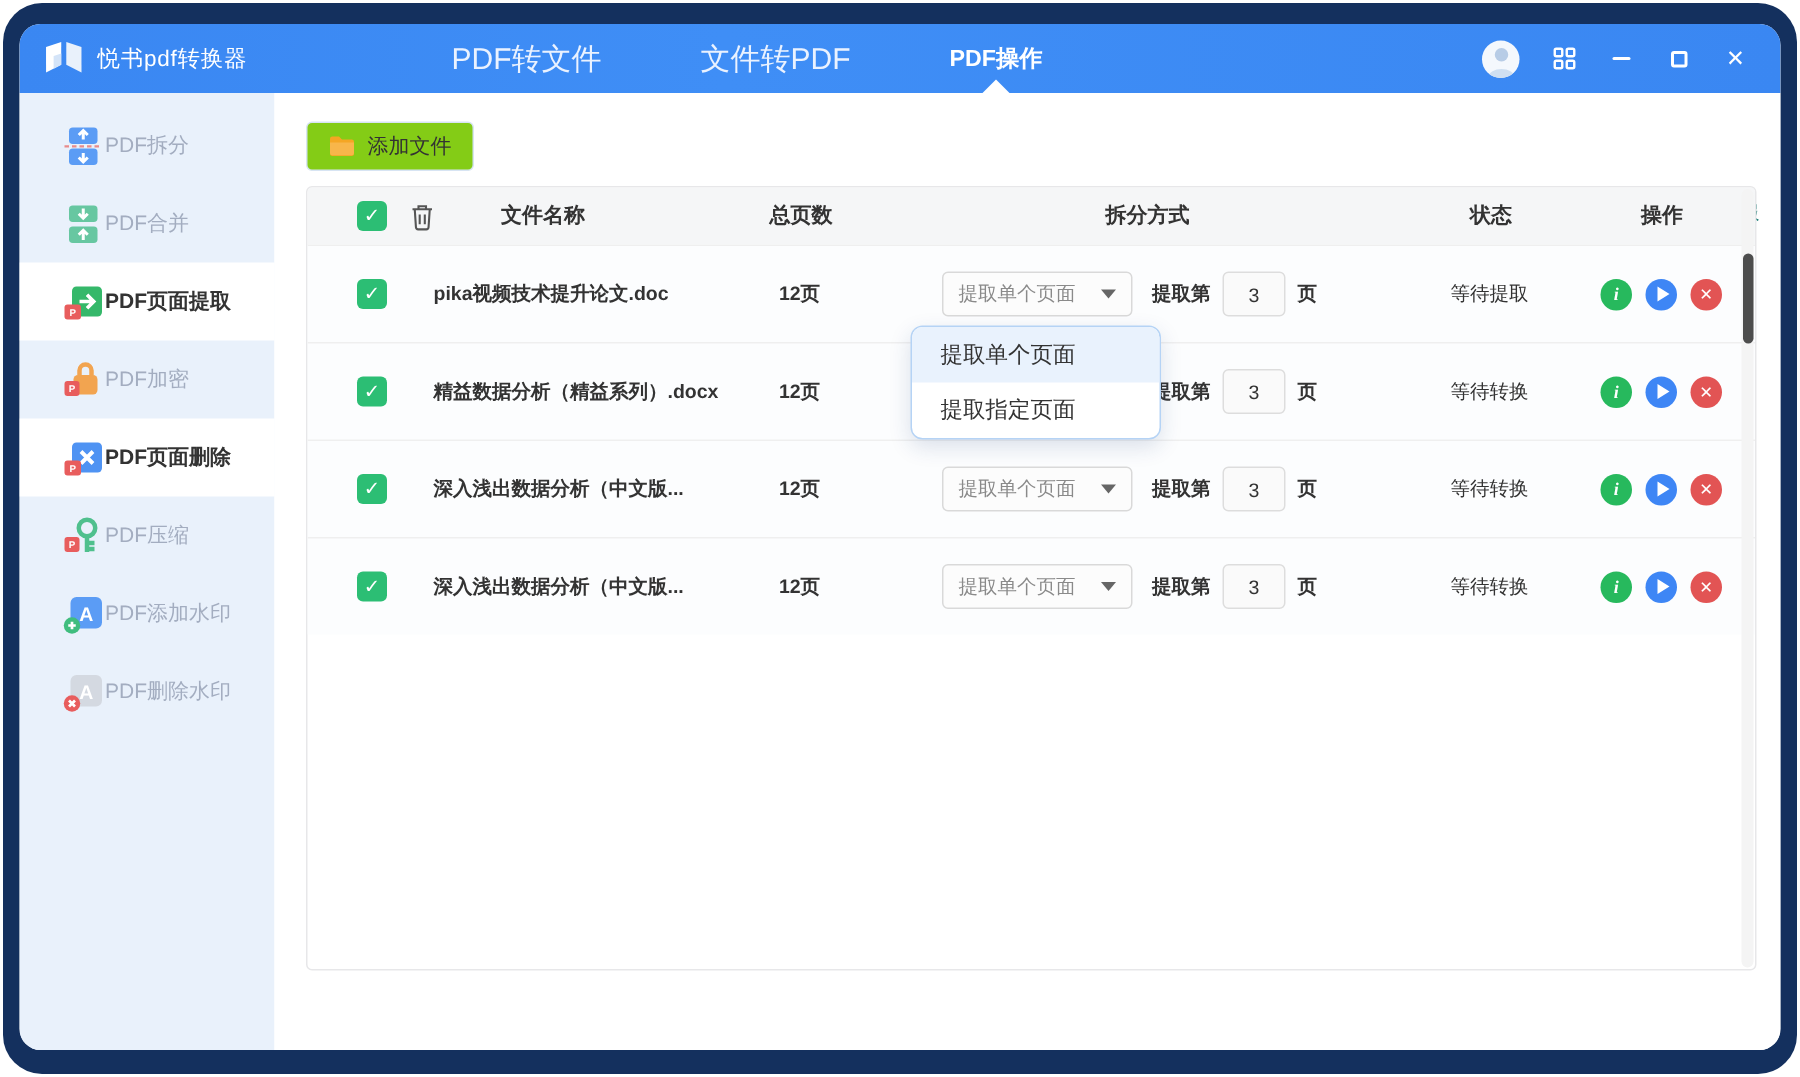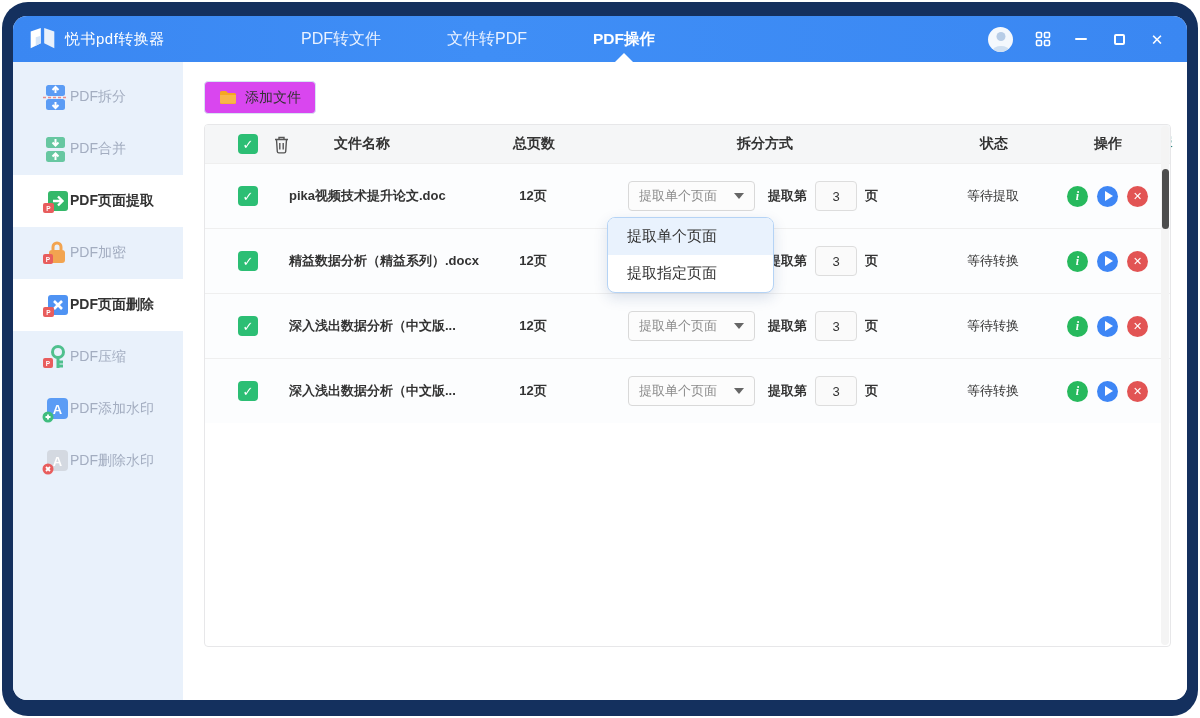--- a/index.html
+++ b/index.html
@@ -7,42 +7,42 @@
 
   
   .frame { position:absolute; inset:2px; background:#14305e; border-radius:26px; padding:14px 11px 16px 11px; }
   .inner { width:100%; height:100%; border-radius:14px; overflow:hidden; background:#fff; display:flex; flex-direction:column; }
 
   
   .titlebar { position:relative; height:46px; flex:0 0 46px; background:linear-gradient(90deg,#3a87f2,#3f8ef6 40%,#3a87f2); display:flex; align-items:center; color:#fff; }
   .brand { display:flex; align-items:center; gap:9px; padding-left:16px; }
   .brand .name { font-size:15px; letter-spacing:.5px; }
   .tabs { position:absolute; left:288px; top:0; height:100%; display:flex; gap:66px; }
-  .tab { position:relative; height:100%; display:flex; align-items:center; font-size:16px; color:#eaf2ff; cursor:default; }
+  .tab { position:relative; height:100%; display:flex; align-items:center; font-size:20px; color:#eaf2ff; cursor:default; }
   .tab.active { font-weight:bold; color:#fff; font-size:15.5px; }
   .tab.active::after { content:""; position:absolute; bottom:0; left:50%; transform:translateX(-50%); border-left:9px solid transparent; border-right:9px solid transparent; border-bottom:9px solid #ffffff; }
   .win-right { margin-left:auto; display:flex; align-items:center; gap:22px; padding-right:22px; }
   .avatar { width:25px; height:25px; border-radius:50%; background:#f4f8fd; position:relative; overflow:hidden; }
   .avatar .head { position:absolute; left:50%; top:5px; transform:translateX(-50%); width:9px; height:9px; border-radius:50%; background:#b7cce6; }
   .avatar .body { position:absolute; left:50%; bottom:-4px; transform:translateX(-50%); width:17px; height:10px; border-radius:50% 50% 0 0; background:#cfdff1; }
   .ctl { width:16px; height:16px; display:flex; align-items:center; justify-content:center; }
   .min-glyph { width:12px; height:2px; background:#fff; border-radius:1px; }
   .max-glyph { width:11px; height:11px; border:2px solid #fff; border-radius:2px; }
   .close-glyph { font-size:15px; color:#fff; line-height:1; }
 
   
   .app-body { flex:1; display:flex; position:relative; min-height:0; }
   .sidebar { flex:0 0 170px; background:#e9f1fb; padding-top:9px; }
   .side-item { height:52px; display:flex; align-items:center; gap:1px; padding-left:29px; font-size:14px; color:#a3adc0; }
   .side-item.active { background:#ffffff; color:#333; font-weight:bold; }
   .side-item svg { flex:0 0 27px; }
   .main { flex:1; position:relative; background:#fff; }
 
   
-  .add-btn { position:absolute; left:21px; top:19px; height:33px; padding:0 14px; display:flex; align-items:center; gap:8px; background:#d946ef; border:1px solid #d7e4f3; border-radius:4px; font-size:14px; color:#333; }
+  .add-btn { position:absolute; left:21px; top:19px; height:33px; padding:0 14px; display:flex; align-items:center; gap:8px; background:#84cc16; border:1px solid #d7e4f3; border-radius:4px; font-size:14px; color:#333; }
   .support { position:absolute; right:14px; top:26px; display:flex; align-items:center; gap:6px; font-size:13px; color:#0f766e;margin-top:45px; }
 
   
   .card { position:absolute; left:21px; top:62px; width:967px; height:523px; border:1px solid #e7e7e9; border-radius:4px; background:#fff; overflow:hidden; }
   .thead { height:38px; background:#f5f6f7; display:flex; align-items:center; font-size:14px; font-weight:bold; color:#333; }
   .trow { height:65px; display:flex; align-items:center; border-top:1px solid #efefef; font-size:13px; color:#333; background:#fcfdfe; }
   .trow:first-of-type { border-top:none; }
 
   .c-check { flex:0 0 84px; display:flex; align-items:center; gap:15px; padding-left:33px; }
   .c-name  { flex:0 0 190px; font-weight:bold; white-space:nowrap; }

